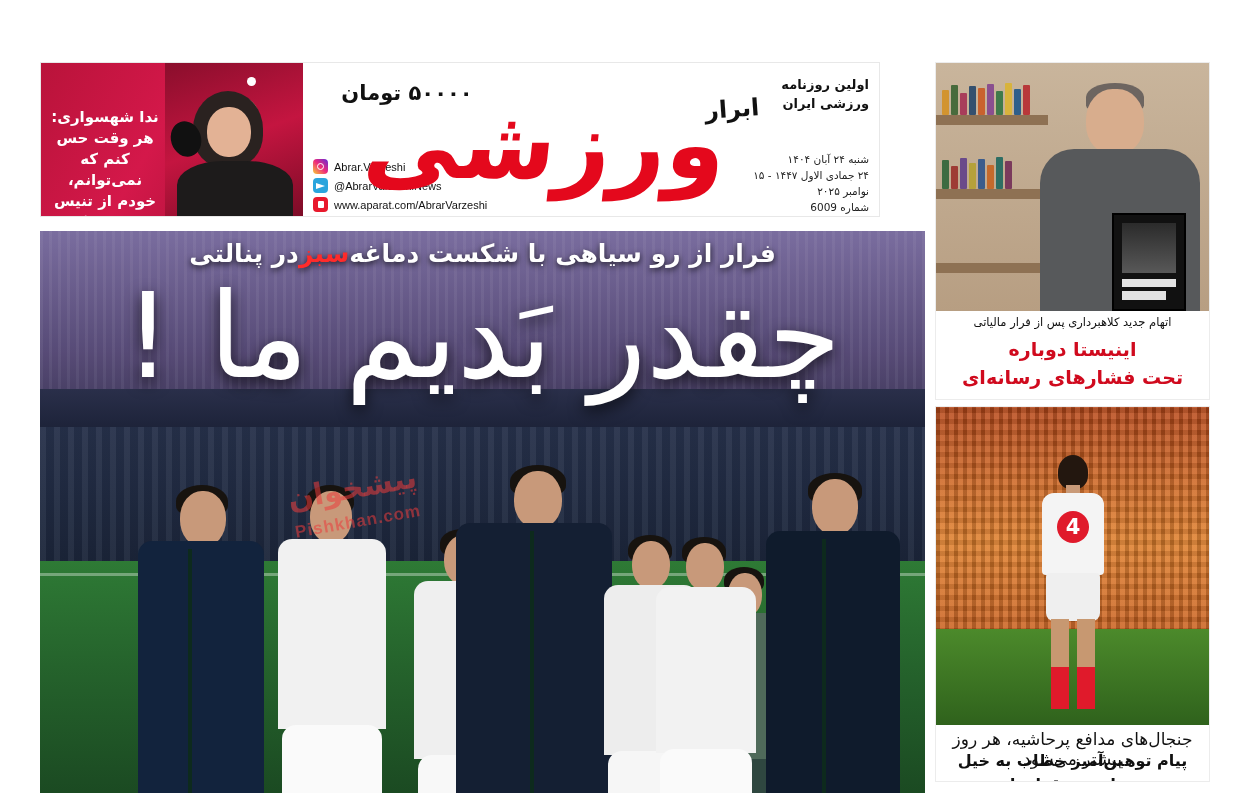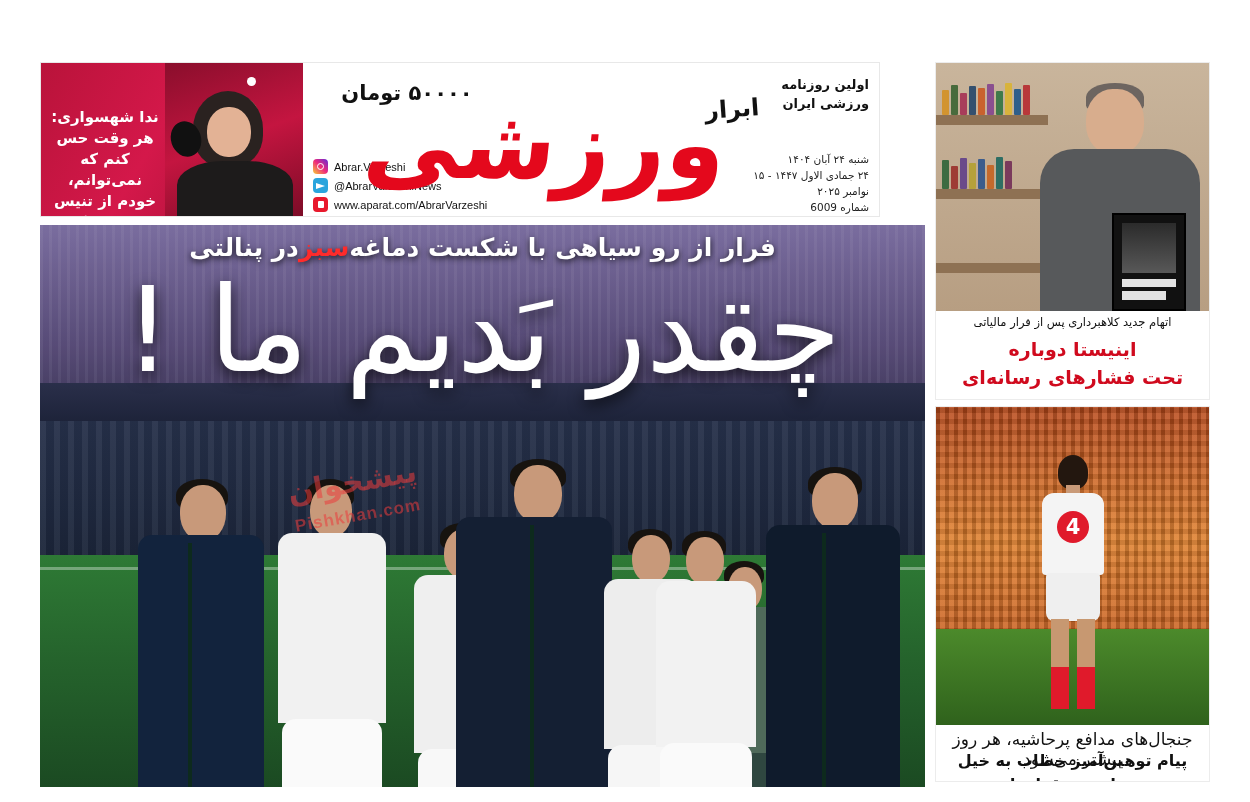--- a/index.html
+++ b/index.html
@@ -242,21 +242,21 @@
     margin-top: 38px;
     font-size: 10.5px;
     color: #222;
     line-height: 16px;
   }
 
   
   .main-photo {
     position: absolute;
     left: 40px;
-    top: 225px;
+    top: 231px;
     width: 885px;
     height: 562px;
     overflow: hidden;
     background: #1b2535;
   }
   .stadium-bg {
     position: absolute;
     inset: 0;
     background:
       linear-gradient(180deg, #6d5e8d 0%, #574a73 22%, #3a3557 36%, #23304a 46%, #13351f 58%, #1d5b2c 76%, #18471f 100%);

